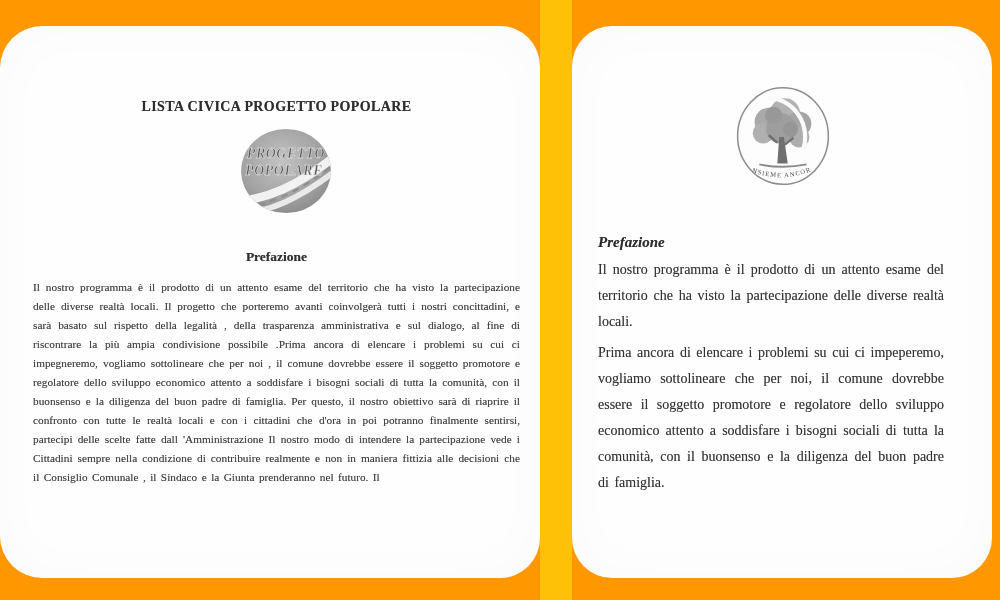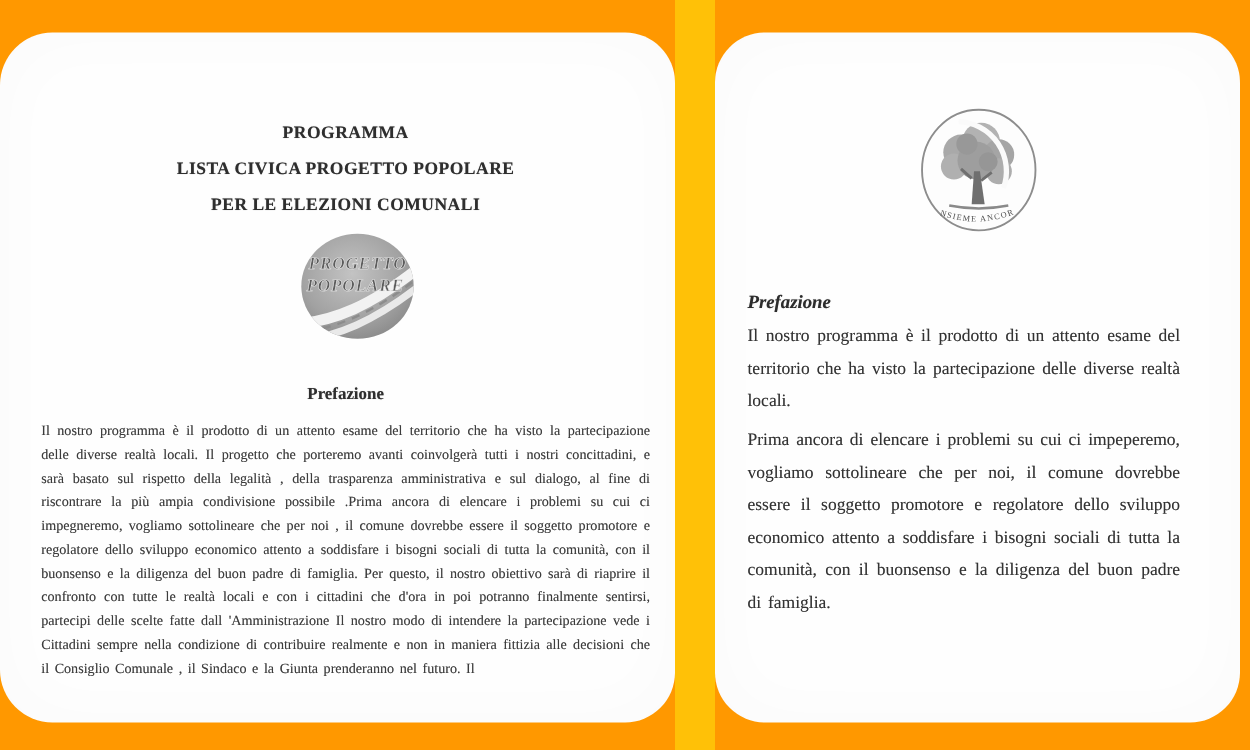--- a/index.html
+++ b/index.html
@@ -53,23 +53,21 @@
     text-align:justify;word-spacing:2px;color:#333;
     text-shadow:0 0 .5px rgba(50,50,50,.45);
   }
 </style>
 </head>
 <body>
 
 <div class="page page-left">
   <div class="lp-inner">
     <div class="title-block">
-      <div class="title-line">PROGRAMMA</div>
       <div class="title-line">LISTA CIVICA PROGETTO POPOLARE</div>
-      <div class="title-line">PER LE ELEZIONI COMUNALI</div>
     </div>
 
     <div class="pp-logo">
       <svg viewBox="0 0 100 92" width="96" height="88">
         <defs>
           <radialGradient id="ppGray" cx="45%" cy="38%" r="75%">
             <stop offset="0%" stop-color="#c3c3c3"></stop>
             <stop offset="60%" stop-color="#a2a2a2"></stop>
             <stop offset="100%" stop-color="#7f7f7f"></stop>
           </radialGradient>

